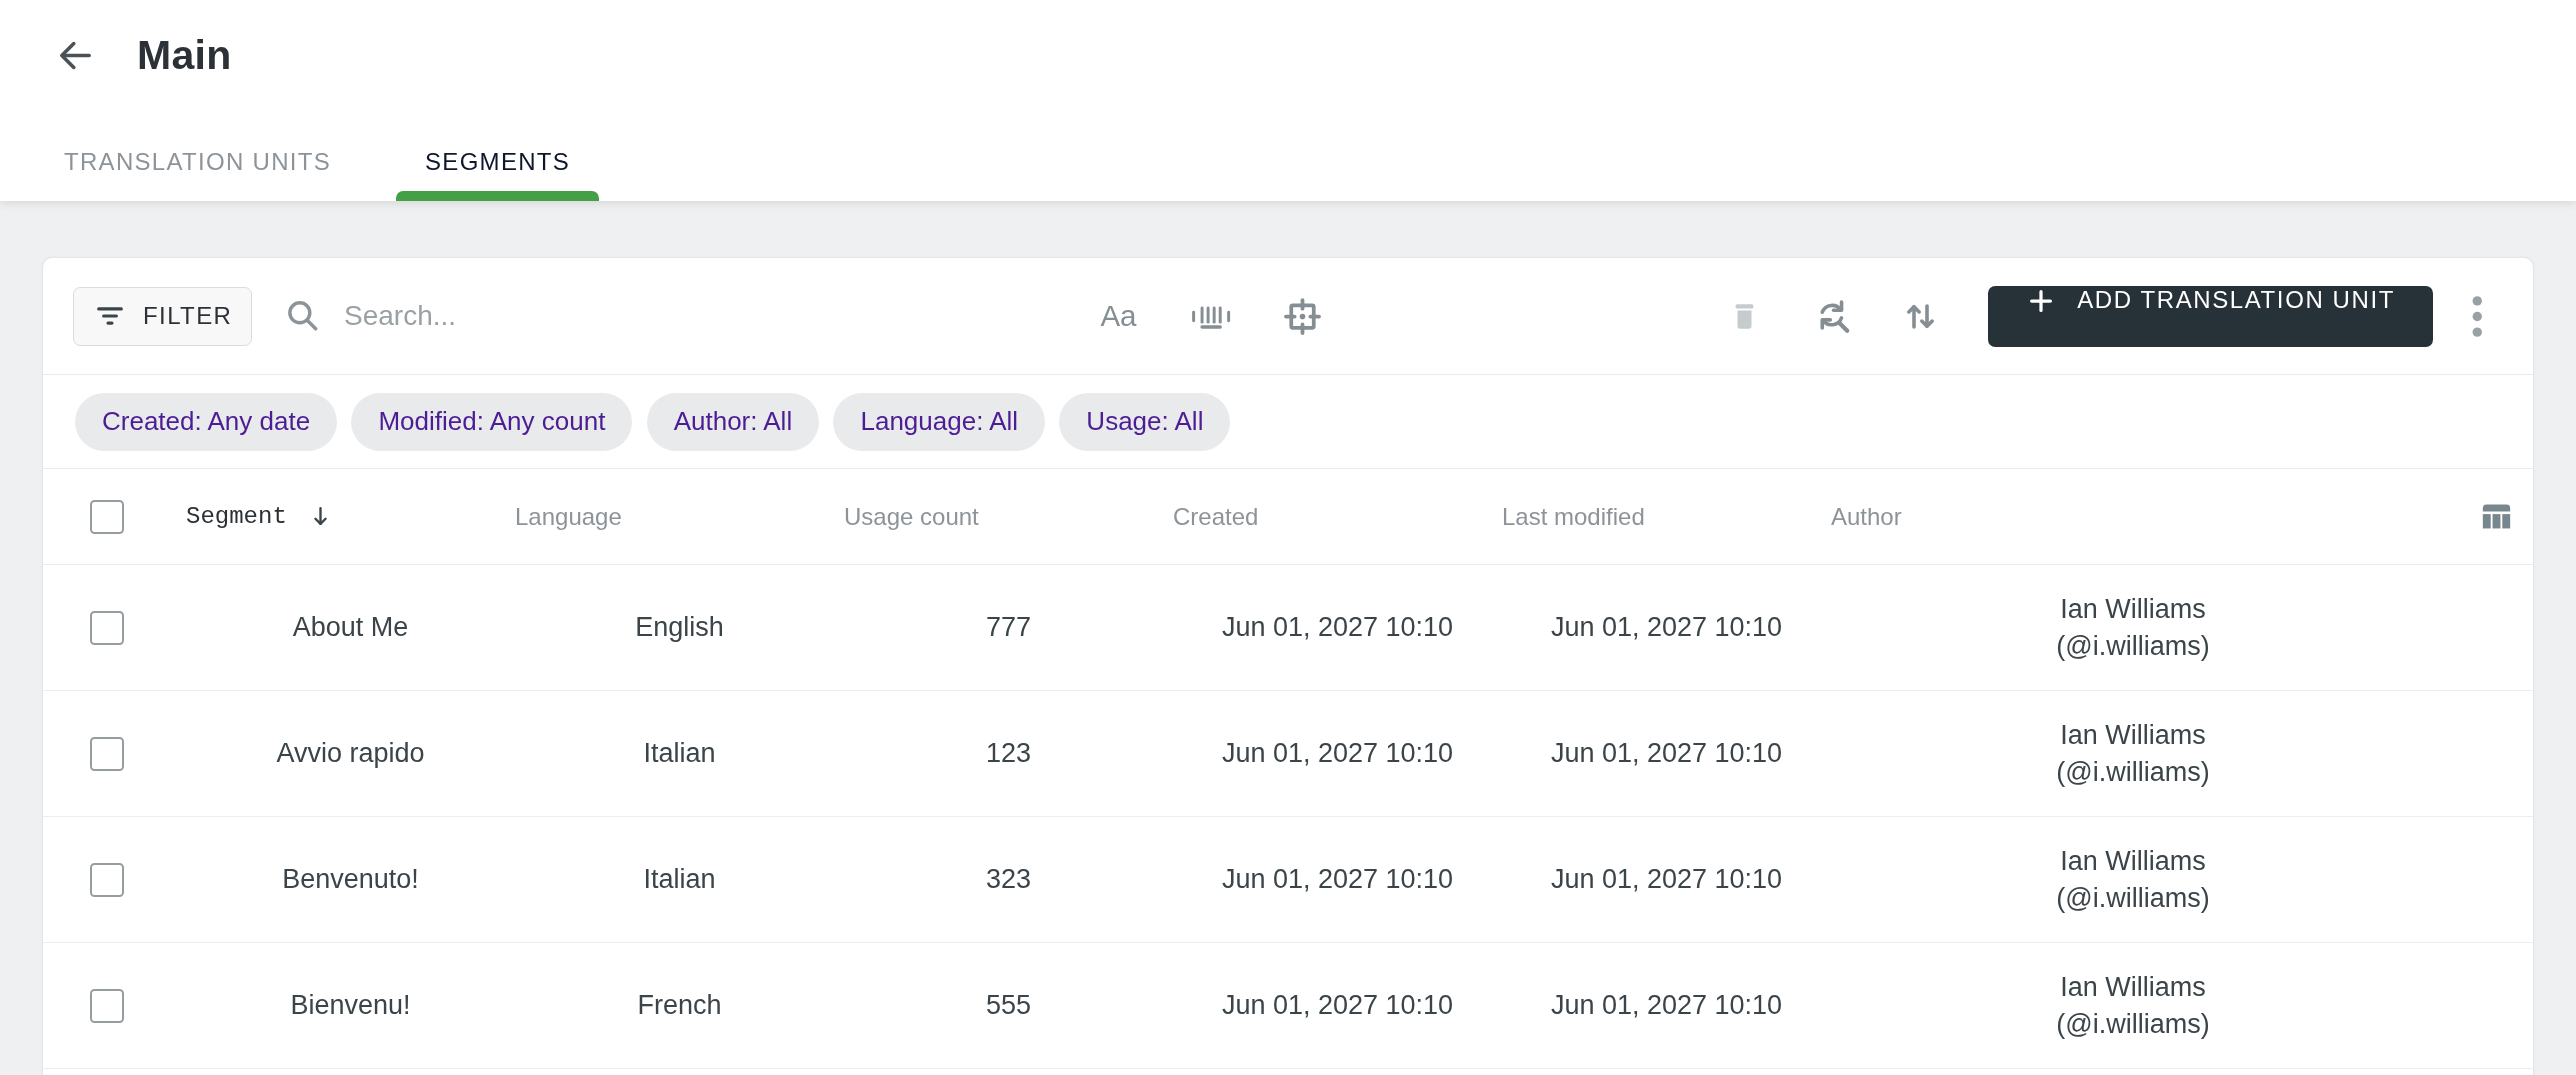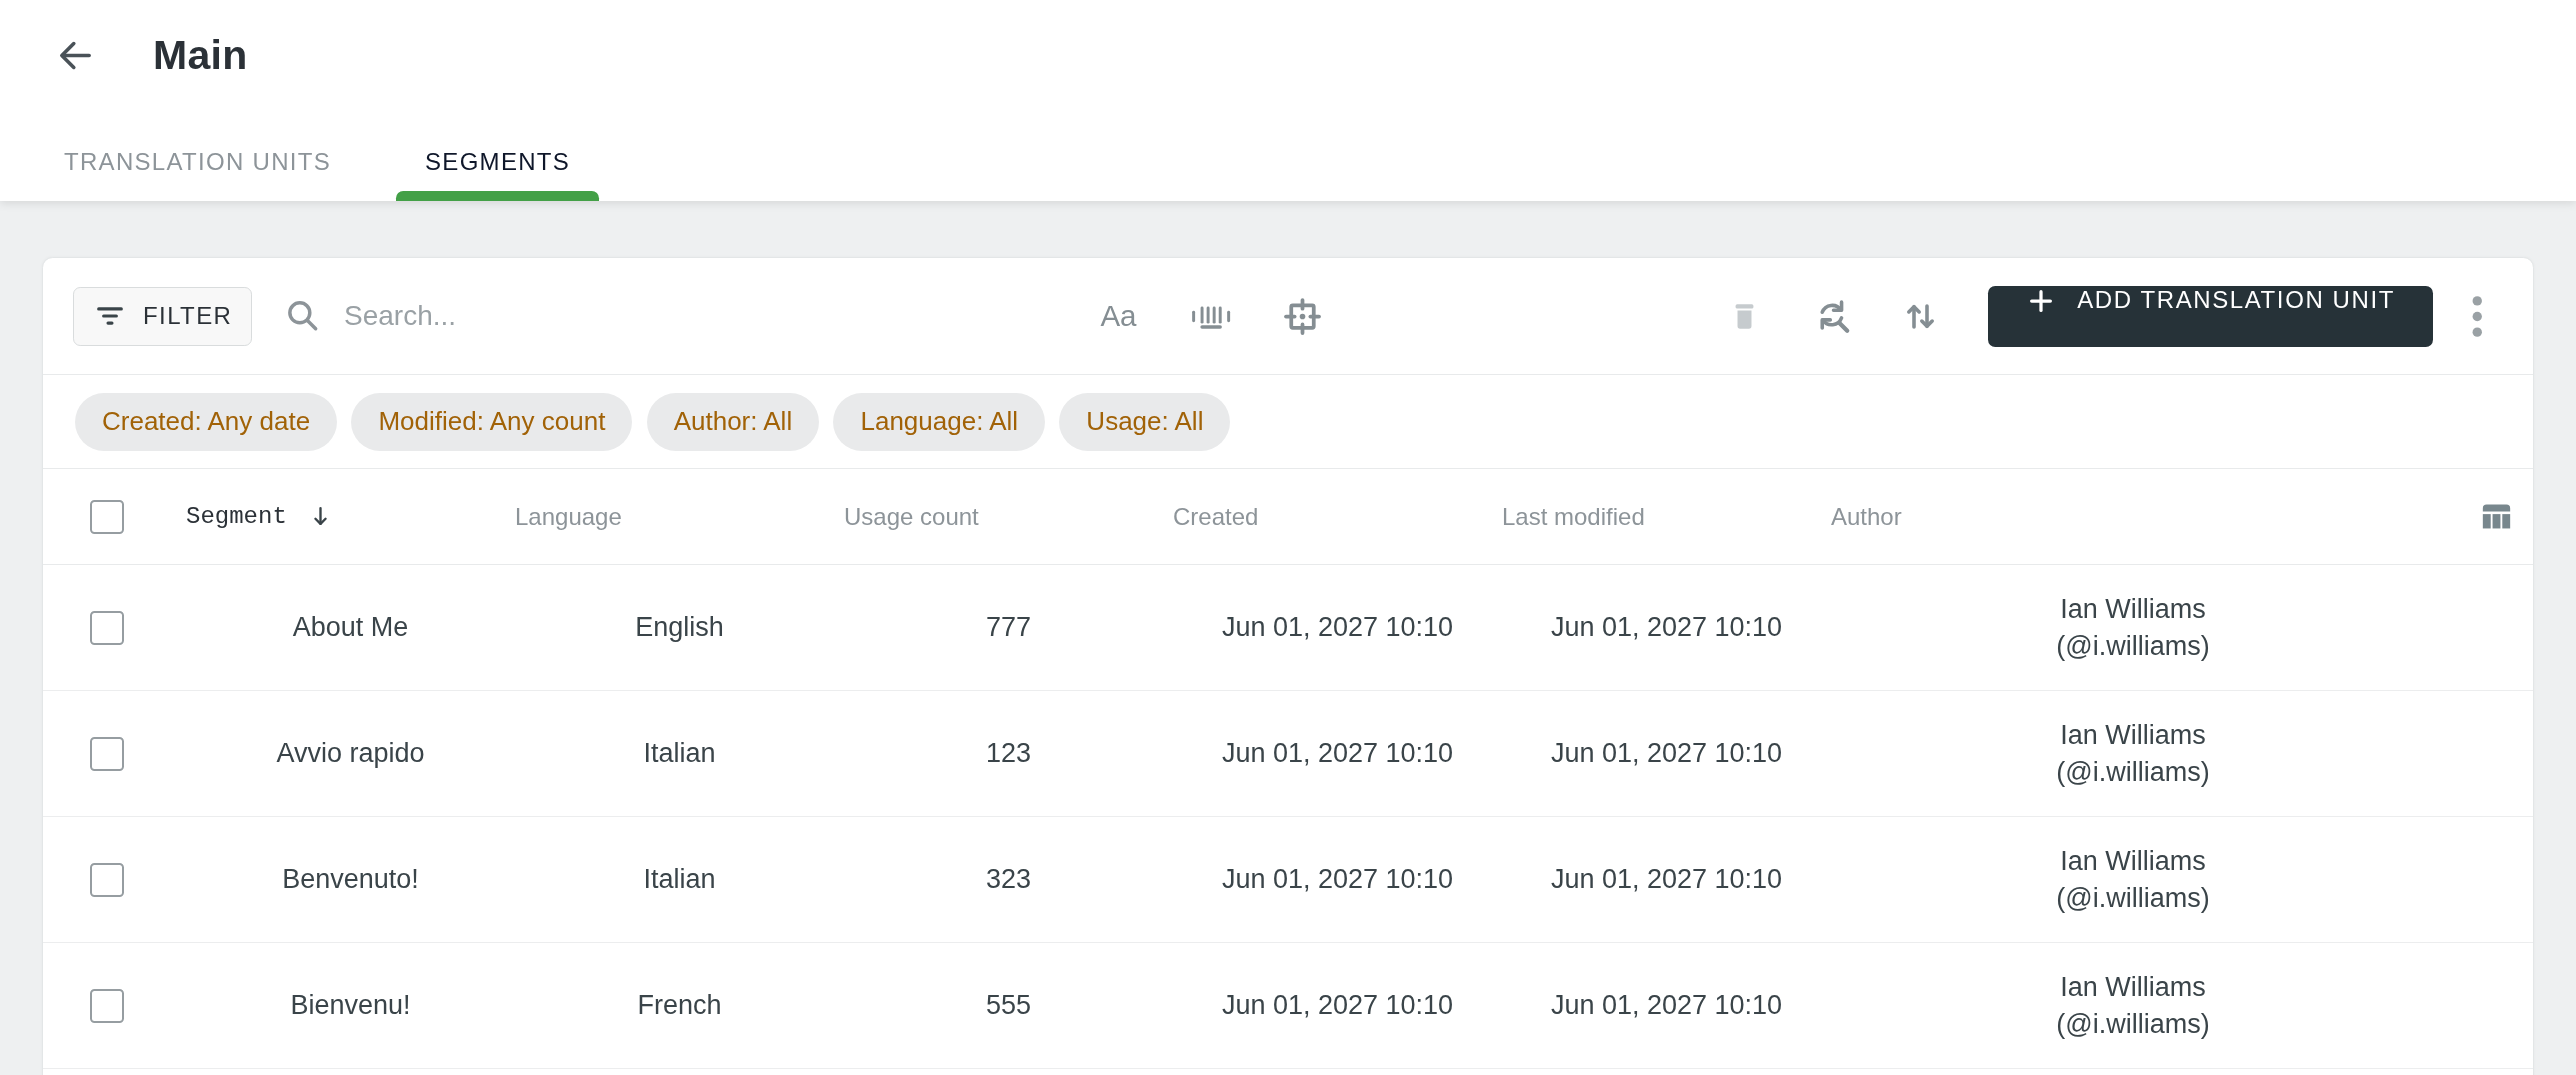--- a/index.html
+++ b/index.html
@@ -4,21 +4,21 @@
 <style>
   html,body{margin:0;padding:0;}
   body{font-family:"Liberation Sans", sans-serif; background:#eef0f1;}
   .app{position:relative;width:2576px;height:1075px;overflow:hidden;background:#eef0f1;}
 
   
   .top{position:absolute;left:0;top:0;width:2576px;height:201px;background:#ffffff;
        box-shadow:0 2.7px 9px rgba(0,0,0,0.10);}
   .title-row{display:flex;align-items:center;padding:32px 0 0 54px;}
   .back-btn{width:43px;height:43px;display:flex;align-items:center;justify-content:center;cursor:pointer;}
-  .page-title{margin-left:56px;font-size:41px;font-weight:700;color:#2b3137;letter-spacing:0.3px;}
+  .page-title{margin-left:40px;font-size:41px;font-weight:700;color:#2b3137;letter-spacing:0.3px;}
   .tabs{position:absolute;left:64px;bottom:0;display:flex;align-items:flex-end;height:63px;}
   .tab{position:relative;font-size:24px;font-weight:500;letter-spacing:1.3px;color:#8d9499;
        padding:0 29px 25px 29px;cursor:pointer;}
   .tab:first-child{padding-left:0;margin-right:36px;}
   .tab.active{color:#0f172a;}
   .tab .underline{display:none;}
   .tab.active .underline{display:block;position:absolute;left:0;right:0;bottom:0;height:9.8px;
        background:#43A047;border-radius:7.2px 7.2px 0 0;}
 
   
@@ -44,21 +44,21 @@
   .tool-icon{width:41px;height:41px;display:flex;align-items:center;justify-content:center;cursor:pointer;}
   .add-btn{display:flex;align-items:flex-start;height:61px;margin-left:47px;padding:0 38px;
            background:#263238;border-radius:7.2px;cursor:pointer;flex:none;}
   .add-btn .lbl{margin-left:21.5px;font-size:24px;font-weight:500;letter-spacing:1.6px;color:#ffffff;}
   .kebab{margin-left:25px;width:39px;height:50px;display:flex;align-items:center;justify-content:center;cursor:pointer;}
 
   
   .chips{display:flex;align-items:center;height:93px;padding:0 32px;gap:14.3px;
          border-bottom:1.8px solid #e8eaeb;}
   .chip{display:flex;align-items:center;height:58px;padding:0 27px;background:#e9eaeb;
-        border-radius:29px;font-size:26px;color:#a16207;cursor:pointer;white-space:nowrap;}
+        border-radius:29px;font-size:26px;color:#4c1d95;cursor:pointer;white-space:nowrap;}
 
   
   .thead,.trow{display:grid;grid-template-columns:143px 329px 329px 329px 329px 329px 1fr 98px;
         align-items:center;}
   .thead{height:95px;border-bottom:1.8px solid #e8eaeb;}
   .trow{height:125px;border-bottom:1.8px solid #ecedee;text-align:center;}
   .cb-cell{padding-left:47px;}
   .checkbox{width:30px;height:30px;border:2.7px solid #969da1;border-radius:4.5px;background:#fff;cursor:pointer;}
   .hcell{font-size:24px;color:#8d9499;}
   .hcell.sorted{color:#2b3137;font-weight:500;display:flex;align-items:center;gap:19.7px;font-family:Liberation Mono, monospace;}

